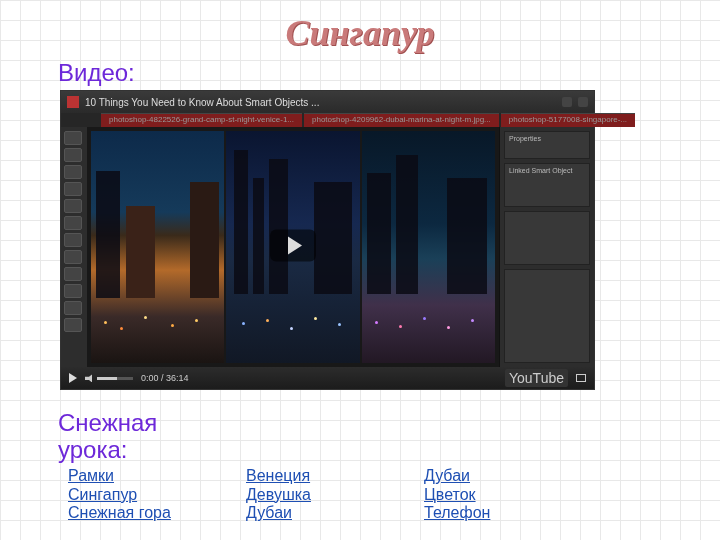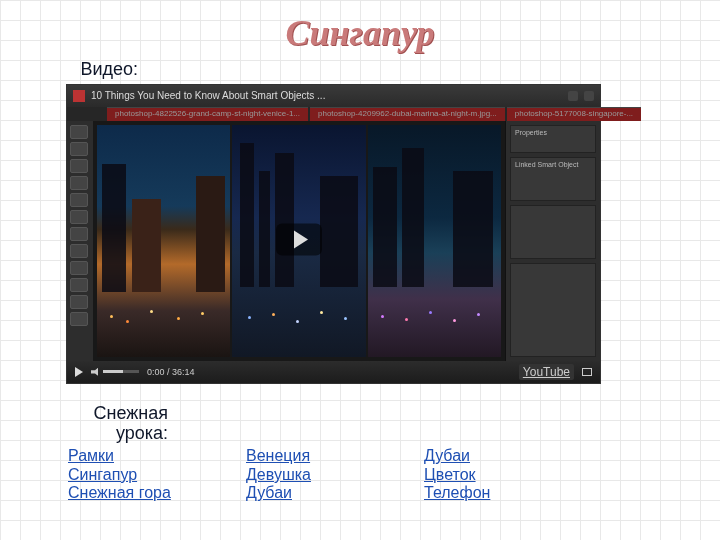--- a/index.html
+++ b/index.html
@@ -25,31 +25,30 @@
     text-align: center;
     font-family: "Brush Script MT", cursive;
     font-size: 36px;
     font-style: italic;
     font-weight: bold;
     color: #c97a7a;
     text-shadow: 1px 1px 0 #a05050;
     margin-bottom: 6px;
   }
   .section-label {
-    font-size: 18px;
-    color: #0f172a;
+    font-size: 24px;
+    color: #6d28d9;
     width: 80px;
     line-height: 1.1;
     margin-bottom: 4px;
-    text-align: right;
   }
   .video-frame {
     width: 535px;
     height: 300px;
-    margin-left: 8px;
+    margin-left: 2px;
     background: #1b1b1b;
     position: relative;
     border: 1px solid #333;
   }
   .titlebar {
     height: 22px;
     background: linear-gradient(#3a3a3a,#2a2a2a);
     display:flex; align-items:center; gap:6px; padding:0 6px;
     font-size: 10px; color:#ddd;
   }
@@ -97,21 +96,21 @@
     background:linear-gradient(#2c2c2c,#1c1c1c);
     display:flex; align-items:center; gap:8px; padding:0 8px;
     font-size:9px; color:#ccc;
   }
   .controls .pb { width:0; height:0; border-left:8px solid #ddd; border-top:5px solid transparent; border-bottom:5px solid transparent;}
   .controls .vol { display:flex; align-items:center; gap:2px;}
   .controls .spk { width:10px; height:8px; background:#ccc; clip-path:polygon(0 30%,40% 30%,70% 0,70% 100%,40% 70%,0 70%);}
   .controls .bar { width:36px; height:3px; background:#555;}
   .controls .bar i{ display:block; width:55%; height:100%; background:#ccc;}
   .controls .spacer{ flex:1;}
-  .controls .yt { background:#333; padding:1px 4px; border-radius:2px; font-size:12px;text-decoration:underline;}
+  .controls .yt { background:#333; padding:1px 4px; border-radius:2px; font-size:14px;}
   .controls .fs { width:10px; height:8px; border:1.5px solid #ccc;}
   .resources { margin-top: 20px; }
   .links-row { display:flex; gap:8px; margin-left:10px; margin-top:2px;}
   .links-col { width:170px; font-size:16px; line-height:1.15; }
   .links-col a { display:block; color:#1e4fb3; text-decoration:underline; width:fit-content;}
 </style>
 </head>
 <body>
 
 <div class="grid-bg"></div>

